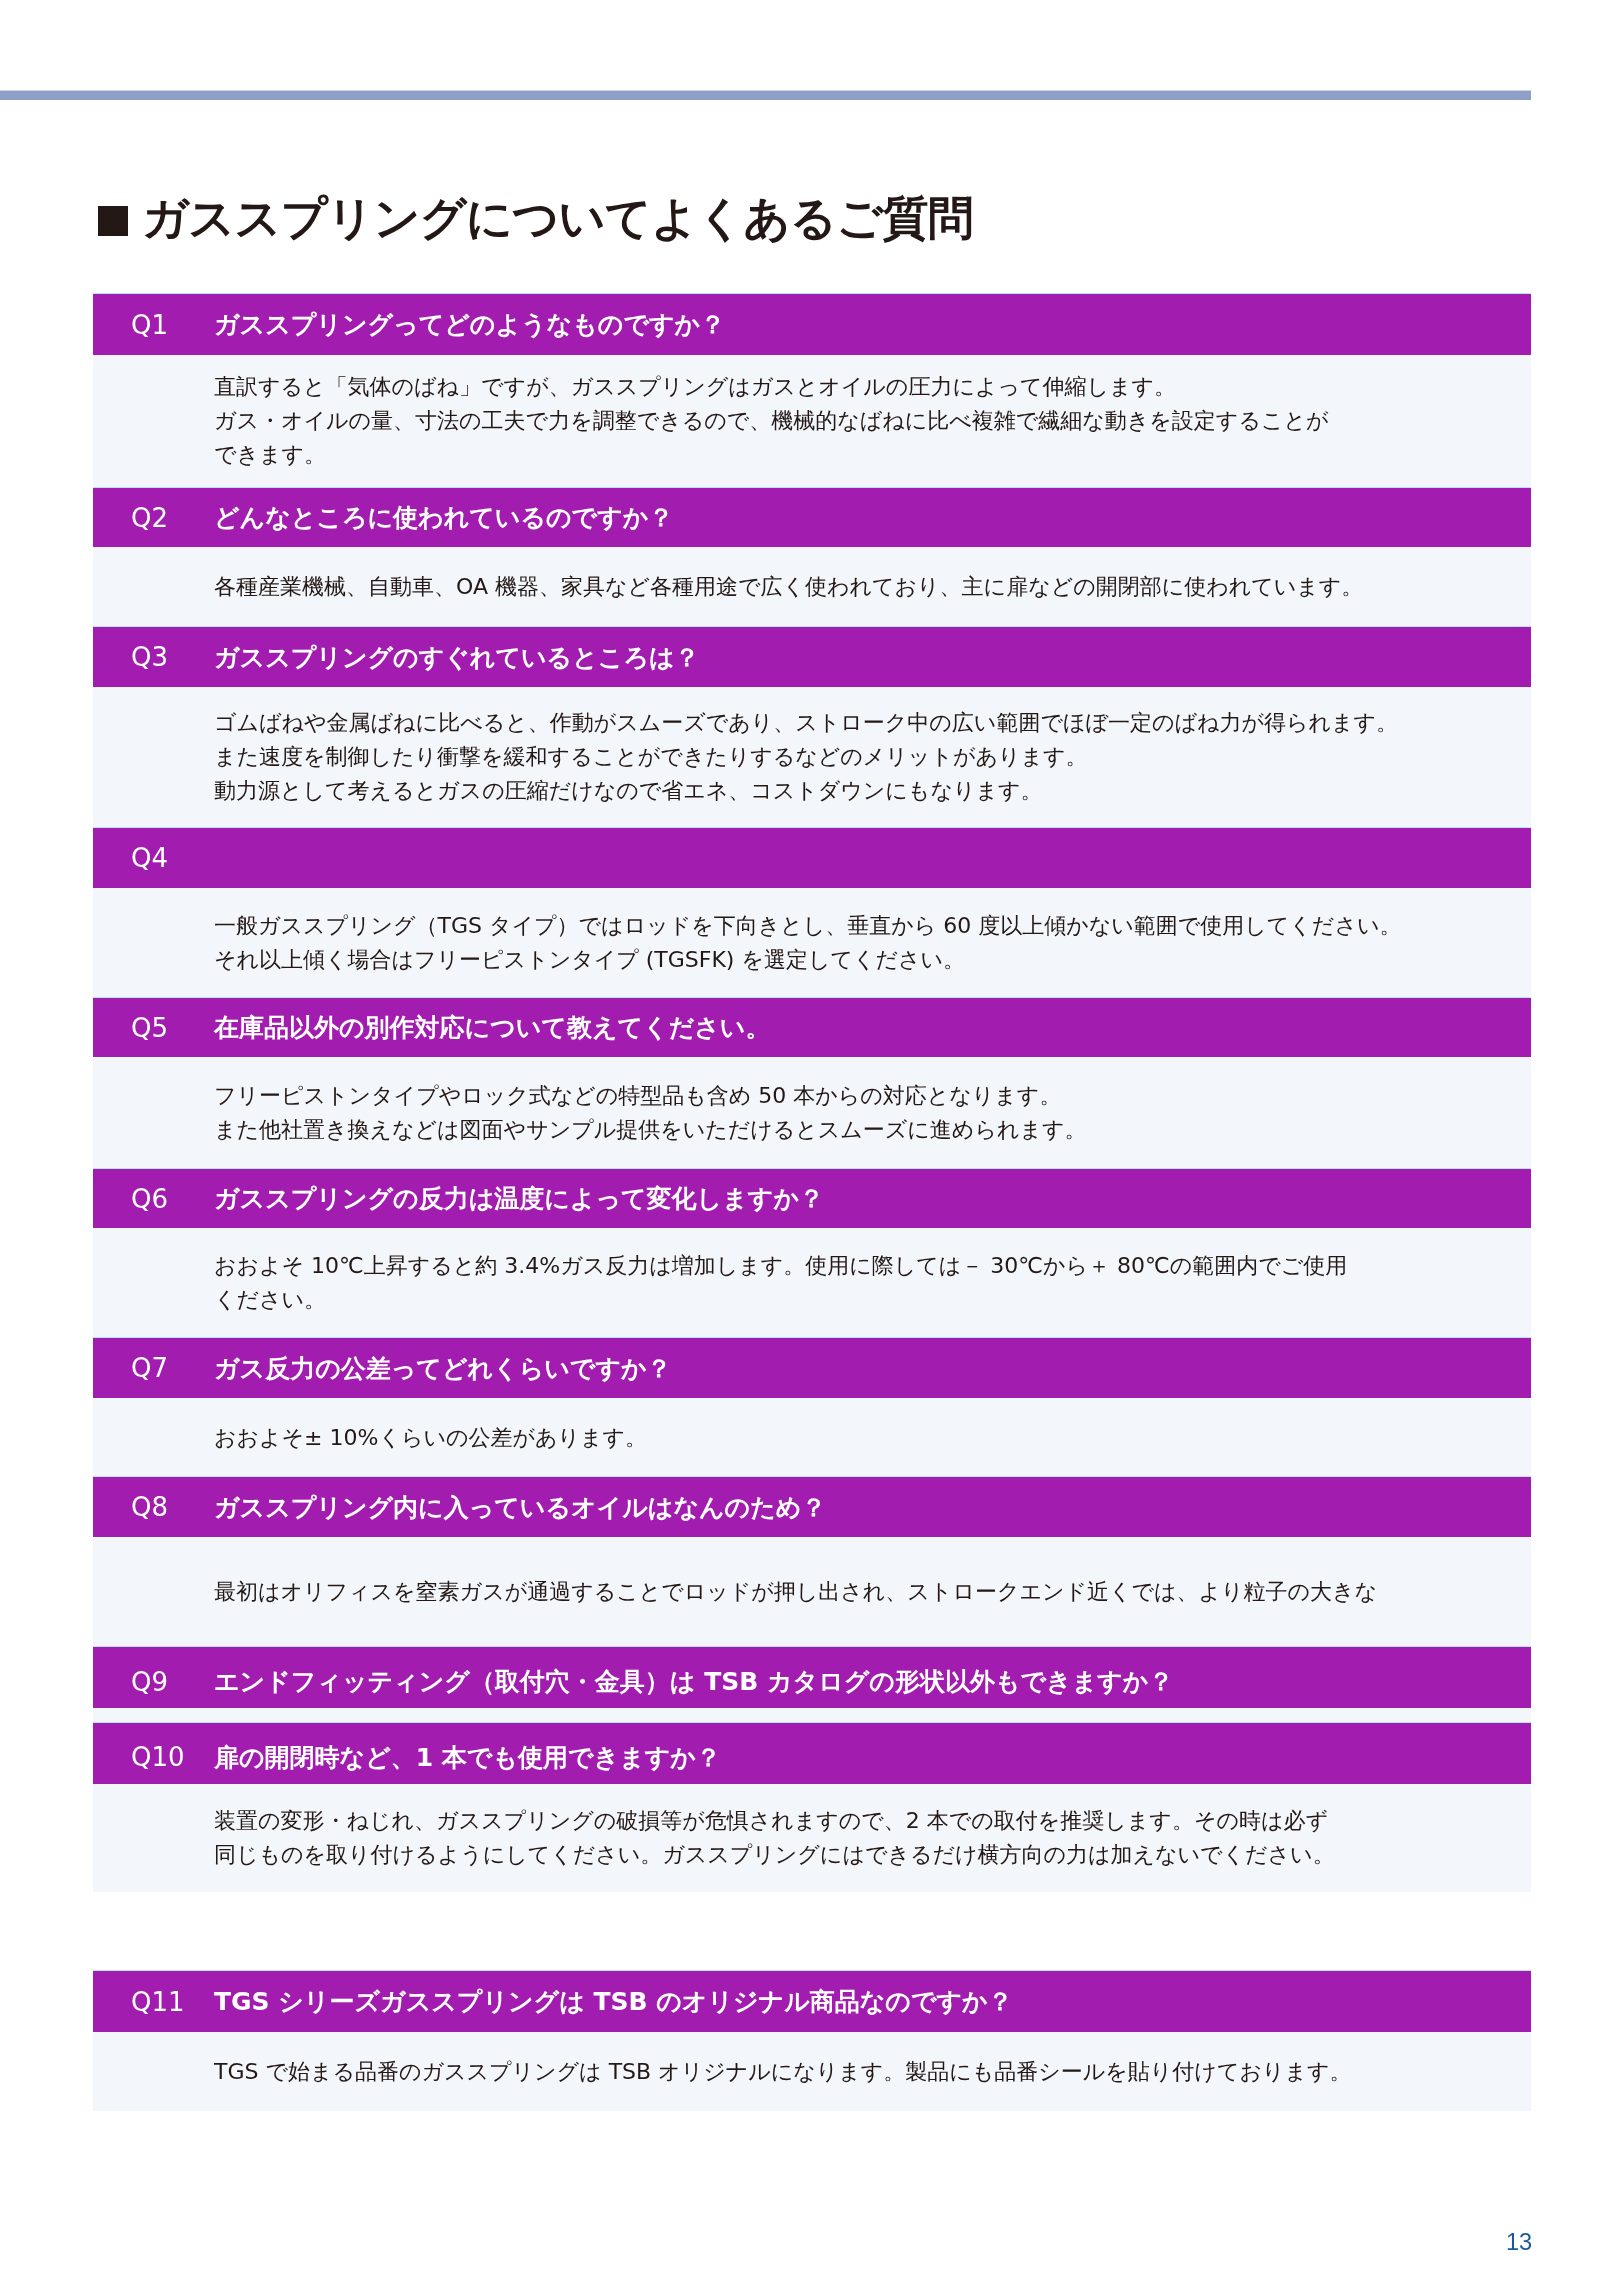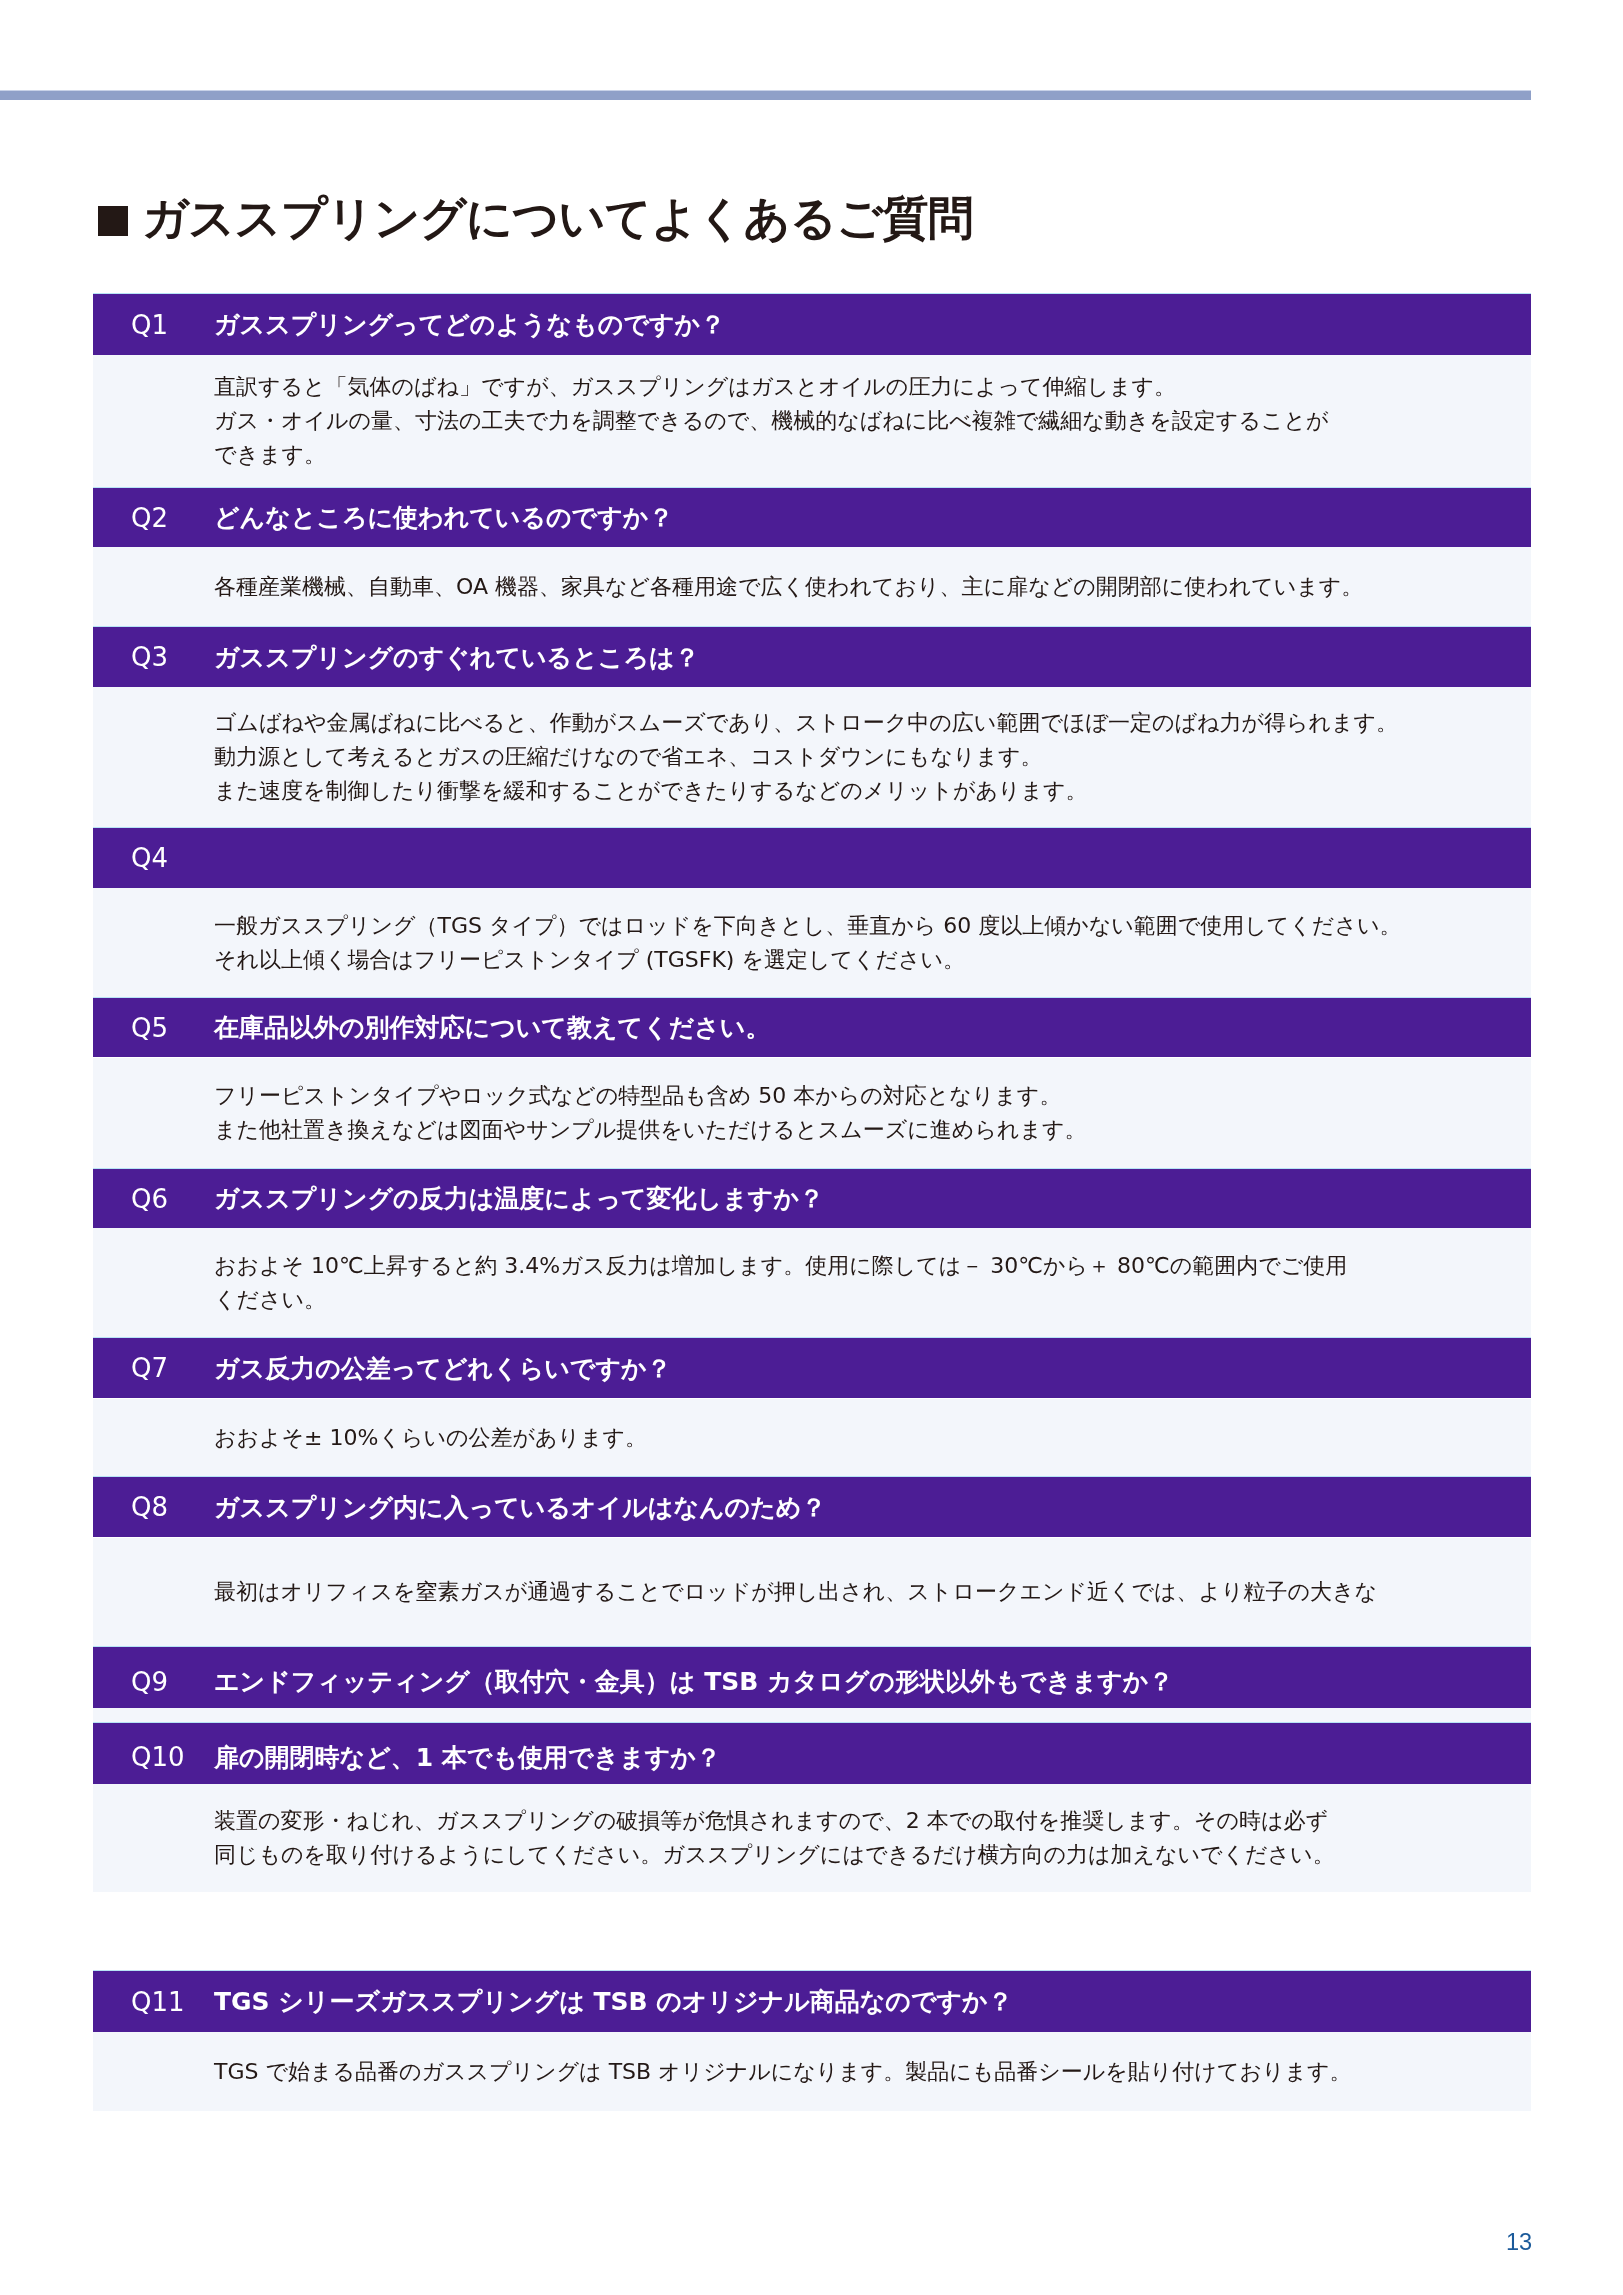--- a/index.html
+++ b/index.html
@@ -15,21 +15,21 @@
   }
   .page-title {
     position: absolute; left: 98px; top: 187px;
     font-size: 46px; font-weight: bold; letter-spacing: -0.8px;
     color: #231815; white-space: nowrap; line-height: 63px;
   }
   .page-title .square { display: inline-block; width: 30px; height: 30px; background: #231815; margin-right: 14px; vertical-align: -1.6px; }
   .faq { position: absolute; left: 93px; width: 1438px; }
   .q-head {
     position: absolute; left: 0; width: 100%;
-    background: #4c1d95; color: #ffffff;
+    background: #a21caf; color: #ffffff;
     border-top: 0.8px solid #b7e4f5;
     box-sizing: border-box;
     display: flex; align-items: center;
   }
   .q-num { position: absolute; left: 38px; font-size: 26px; font-family: "DejaVu Sans", sans-serif; }
   .q-text { position: absolute; left: 121px; font-size: 25px; font-weight: bold; white-space: nowrap; }
   .a-body {
     position: absolute; left: 0; width: 100%;
     background: #f3f6fb;
     box-sizing: border-box;
@@ -68,22 +68,22 @@
   <div class="a-body" style="top:547px;height:79px;">
     <div class="a-line">各種産業機械、自動車、OA 機器、家具など各種用途で広く使われており、主に扉などの開閉部に使われています。</div>
   </div>
 
   <div class="q-head" style="top:626px;height:61px;">
     <span class="q-num">Q3</span>
     <span class="q-text">ガススプリングのすぐれているところは？</span>
   </div>
   <div class="a-body" style="top:687px;height:140px;">
     <div class="a-line">ゴムばねや金属ばねに比べると、作動がスムーズであり、ストローク中の広い範囲でほぼ一定のばね力が得られます。</div>
+    <div class="a-line">また速度を制御したり衝撃を緩和することができたりするなどのメリットがあります。</div>
     <div class="a-line">動力源として考えるとガスの圧縮だけなので省エネ、コストダウンにもなります。</div>
-    <div class="a-line">また速度を制御したり衝撃を緩和することができたりするなどのメリットがあります。</div>
   </div>
 
   <div class="q-head" style="top:827px;height:61px;">
     <span class="q-num">Q4</span>
   </div>
   <div class="a-body" style="top:888px;height:109px;">
     <div class="a-line">一般ガススプリング（TGS タイプ）ではロッドを下向きとし、垂直から 60 度以上傾かない範囲で使用してください。</div>
     <div class="a-line">それ以上傾く場合はフリーピストンタイプ (TGSFK) を選定してください。</div>
   </div>
 

